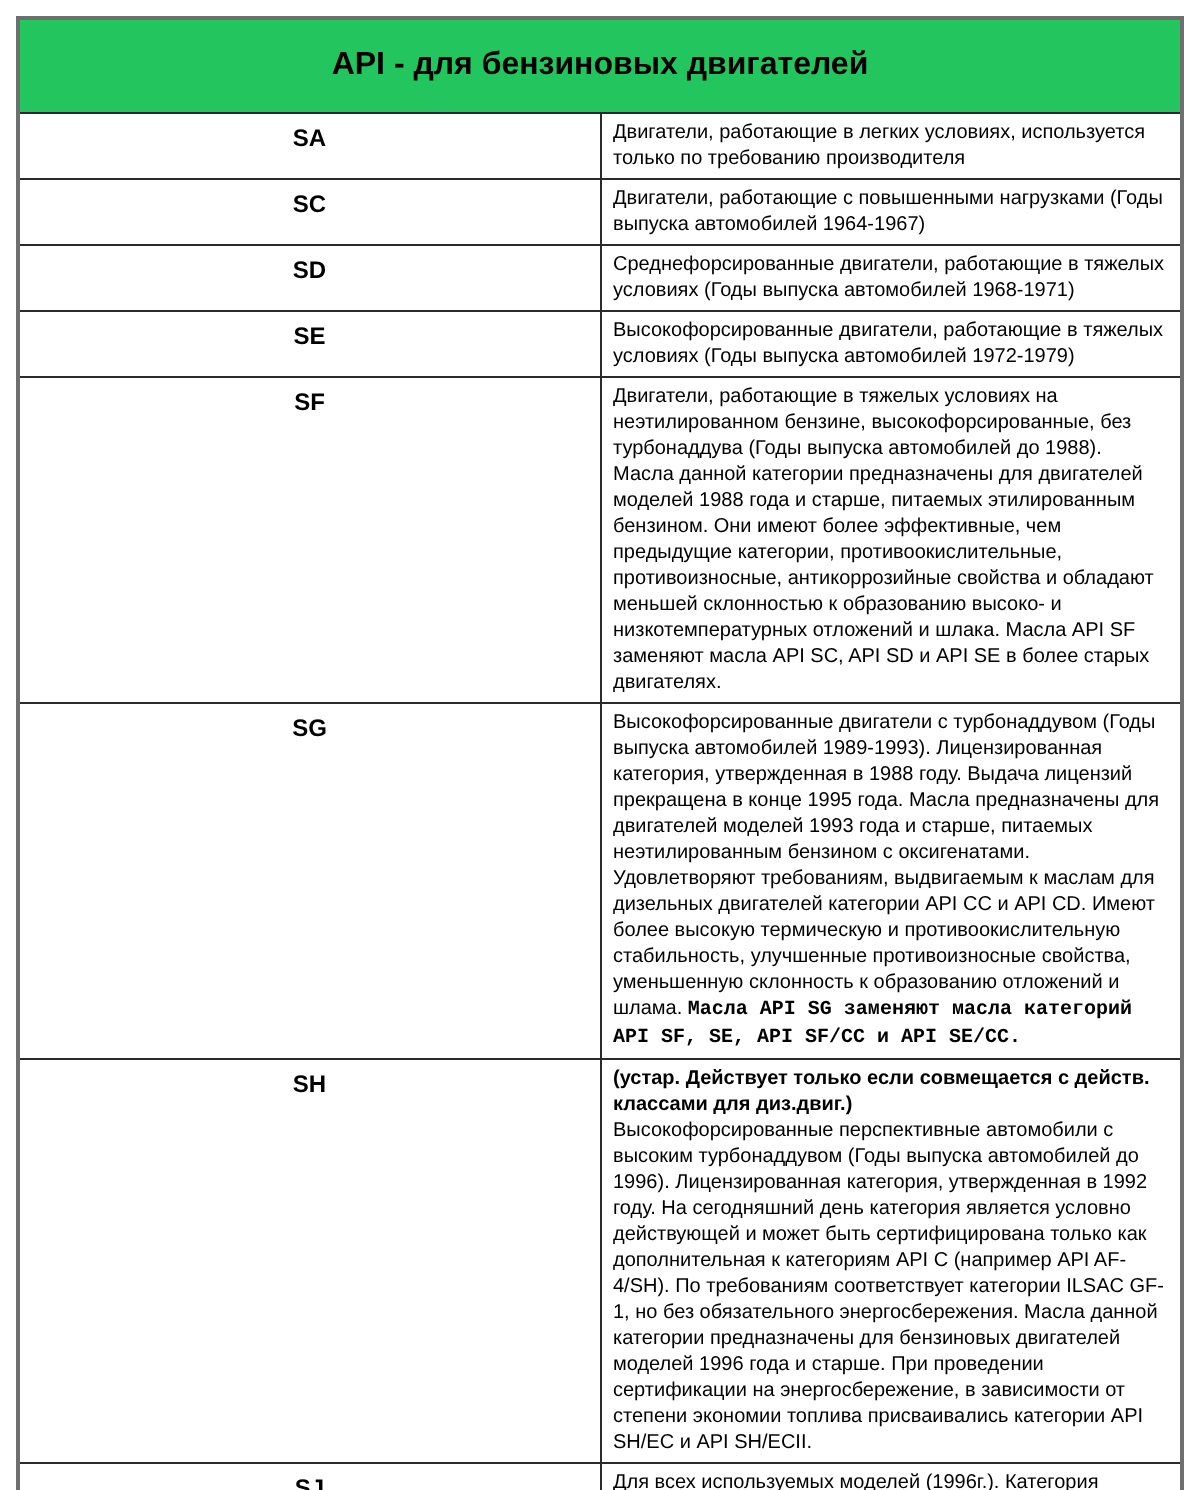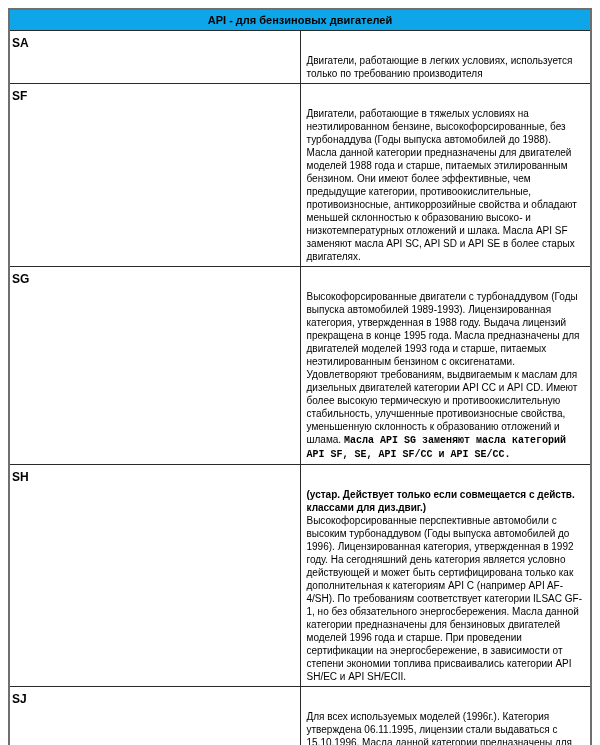--- a/index.html
+++ b/index.html
@@ -15,48 +15,48 @@
   .page {
     padding: 8px;
   }
   table.api-table {
     border-collapse: collapse;
     width: 584px;
     table-layout: fixed;
     border: 2px solid #6f6f6f;
   }
   table.api-table th.hdr {
-    background: #0ea5e9;
+    background: #22c55e;
     border: 1px solid #2a2a2a;
-    font-size: 11px;
+    font-size: 16px;
     line-height: 14px;
     font-weight: bold;
     text-align: center;
-    padding: 3px 4px;
+    padding: 16px 4px;
   }
   td.code {
     width: 50px;
     border: 1px solid #2a2a2a;
+    text-align: center;
     vertical-align: top;
     font-weight: bold;
     font-size: 12px;
     padding: 5px 2px 2px 2px;
     background: #ffffff;
   }
   td.desc {
     border: 1px solid #2a2a2a;
     vertical-align: top;
     font-size: 10px;
     line-height: 13px;
     padding: 3px 6px;
     background: #ffffff;
   }
   td.desc .inner {
     min-height: 21px;
-    margin-top: 20px;
   }
   td.desc .note {
     display: block;
     font-weight: bold;
   }
   td.desc b {
     font-weight: bold;
     font-family: Liberation Mono, monospace;
   }
 </style>
@@ -78,22 +78,58 @@
     <td class="desc">
       <div class="inner">
         
         <span class="t">Двигатели, работающие в легких условиях, используется только по требованию производителя</span>
         
       </div>
     </td>
   </tr>
 
 
+  <tr>
+    <td class="code">
+      <span class="code-label">SC</span>
+    </td>
+    <td class="desc">
+      <div class="inner">
+        
+        <span class="t">Двигатели, работающие с повышенными нагрузками (Годы выпуска автомобилей 1964-1967)</span>
+        
+      </div>
+    </td>
+  </tr>
 
+  <tr>
+    <td class="code">
+      <span class="code-label">SD</span>
+    </td>
+    <td class="desc">
+      <div class="inner">
+        
+        <span class="t">Среднефорсированные двигатели, работающие в тяжелых условиях (Годы выпуска автомобилей 1968-1971)</span>
+        
+      </div>
+    </td>
+  </tr>
 
+  <tr>
+    <td class="code">
+      <span class="code-label">SE</span>
+    </td>
+    <td class="desc">
+      <div class="inner">
+        
+        <span class="t">Высокофорсированные двигатели, работающие в тяжелых условиях (Годы выпуска автомобилей 1972-1979)</span>
+        
+      </div>
+    </td>
+  </tr>
 
   <tr>
     <td class="code">
       <span class="code-label">SF</span>
     </td>
     <td class="desc">
       <div class="inner">
         
         <span class="t">Двигатели, работающие в тяжелых условиях на неэтилированном бензине, высокофорсированные, без турбонаддува (Годы выпуска автомобилей до 1988). Масла данной категории предназначены для двигателей моделей 1988 года и старше, питаемых этилированным бензином. Они имеют более эффективные, чем предыдущие категории, противоокислительные, противоизносные, антикоррозийные свойства и обладают меньшей склонностью к образованию высоко- и низкотемпературных отложений и шлака. Масла API SF заменяют масла API SC, API SD и API SE в более старых двигателях.</span>
         

